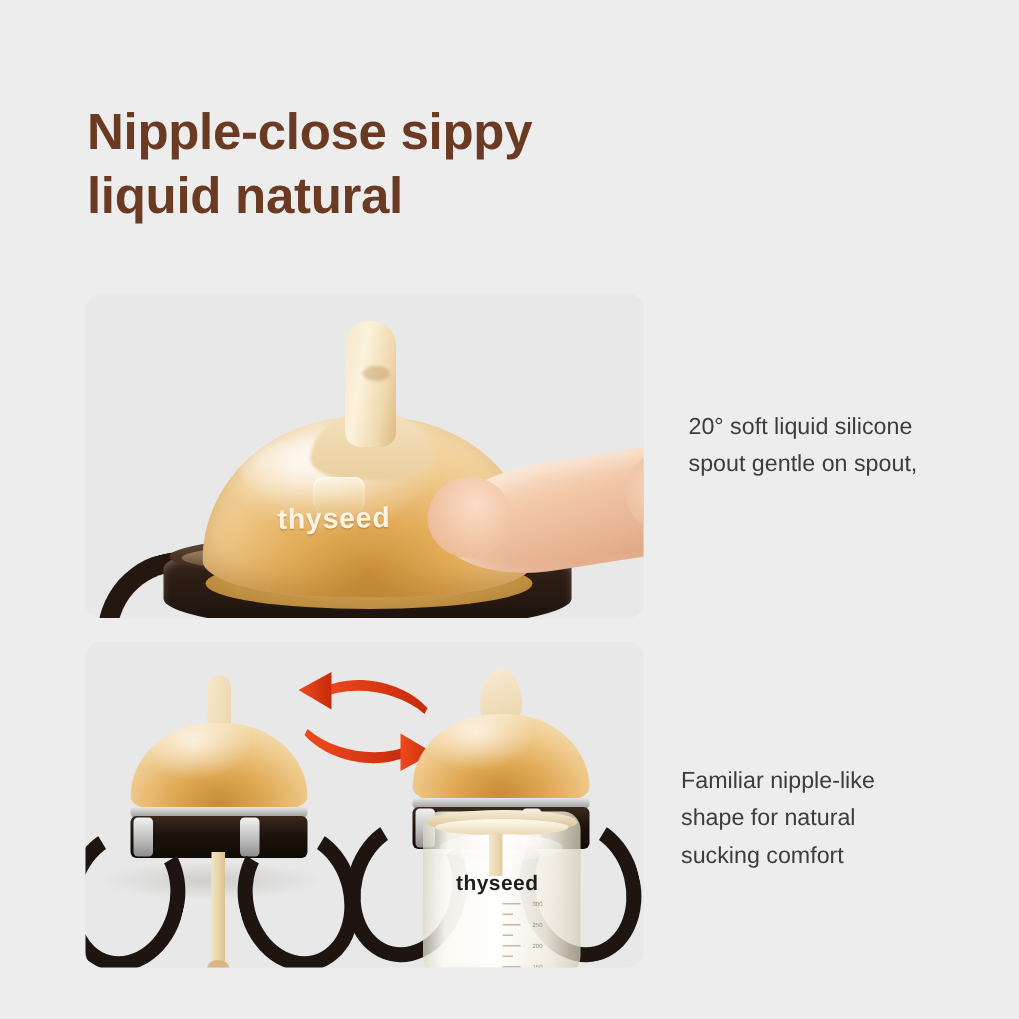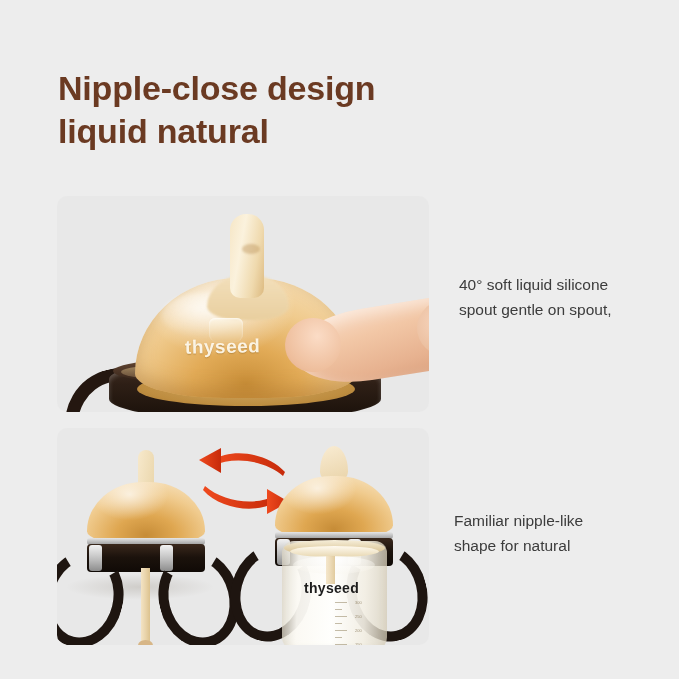--- a/index.html
+++ b/index.html
@@ -361,21 +361,21 @@
   .soft-shadow {
     position: absolute;
     border-radius: 50%;
     background: radial-gradient(ellipse at 50% 50%, rgba(120,110,95,.22), rgba(120,110,95,0) 70%);
   }
 </style>
 </head>
 <body>
 
 <h1 class="headline">
-  <span class="line">Nipple-close design</span>
+  <span class="line">Nipple-close sippy</span>
   <span class="line">liquid natural</span>
 </h1>
 
 <div class="panel panel-top">
   <div class="art">
 
     <div class="handle-top-left"></div>
     <div class="collar"></div>
     <div class="collar-rim"></div>
     <div class="collar-rim2"></div>
@@ -391,21 +391,21 @@
     <div class="valve"></div>
     <div class="logo-emboss">thyseed</div>
 
     <div class="finger"></div>
     <div class="knuckle"></div>
     <div class="fingertip"></div>
   </div>
 </div>
 
 <div class="caption caption-top">
-  <span class="line">40° soft liquid silicone</span>
+  <span class="line">20° soft liquid silicone</span>
   <span class="line">spout gentle on spout,</span>
 </div>
 
 <div class="panel panel-bottom">
   <div class="art">
 
     <div class="soft-shadow" style="left:8px;top:146px;width:150px;height:26px;"></div>
     <div class="mini-spout" style="left:81px;top:22px;"></div>
     <div class="mini-dome" style="left:30px;top:54px;"></div>
     <div class="mini-collar-top" style="left:30px;top:110px;"></div>
@@ -467,13 +467,14 @@
       <i style="top:44px;width:12px;"></i>
         <b style="top:42px;">150</b>
 
     </div>
   </div>
 </div>
 
 <div class="caption caption-bottom">
   <span class="line">Familiar nipple-like</span>
   <span class="line">shape for natural</span>
+  <span class="line">sucking comfort</span>
 </div>
 
 </body></html>

